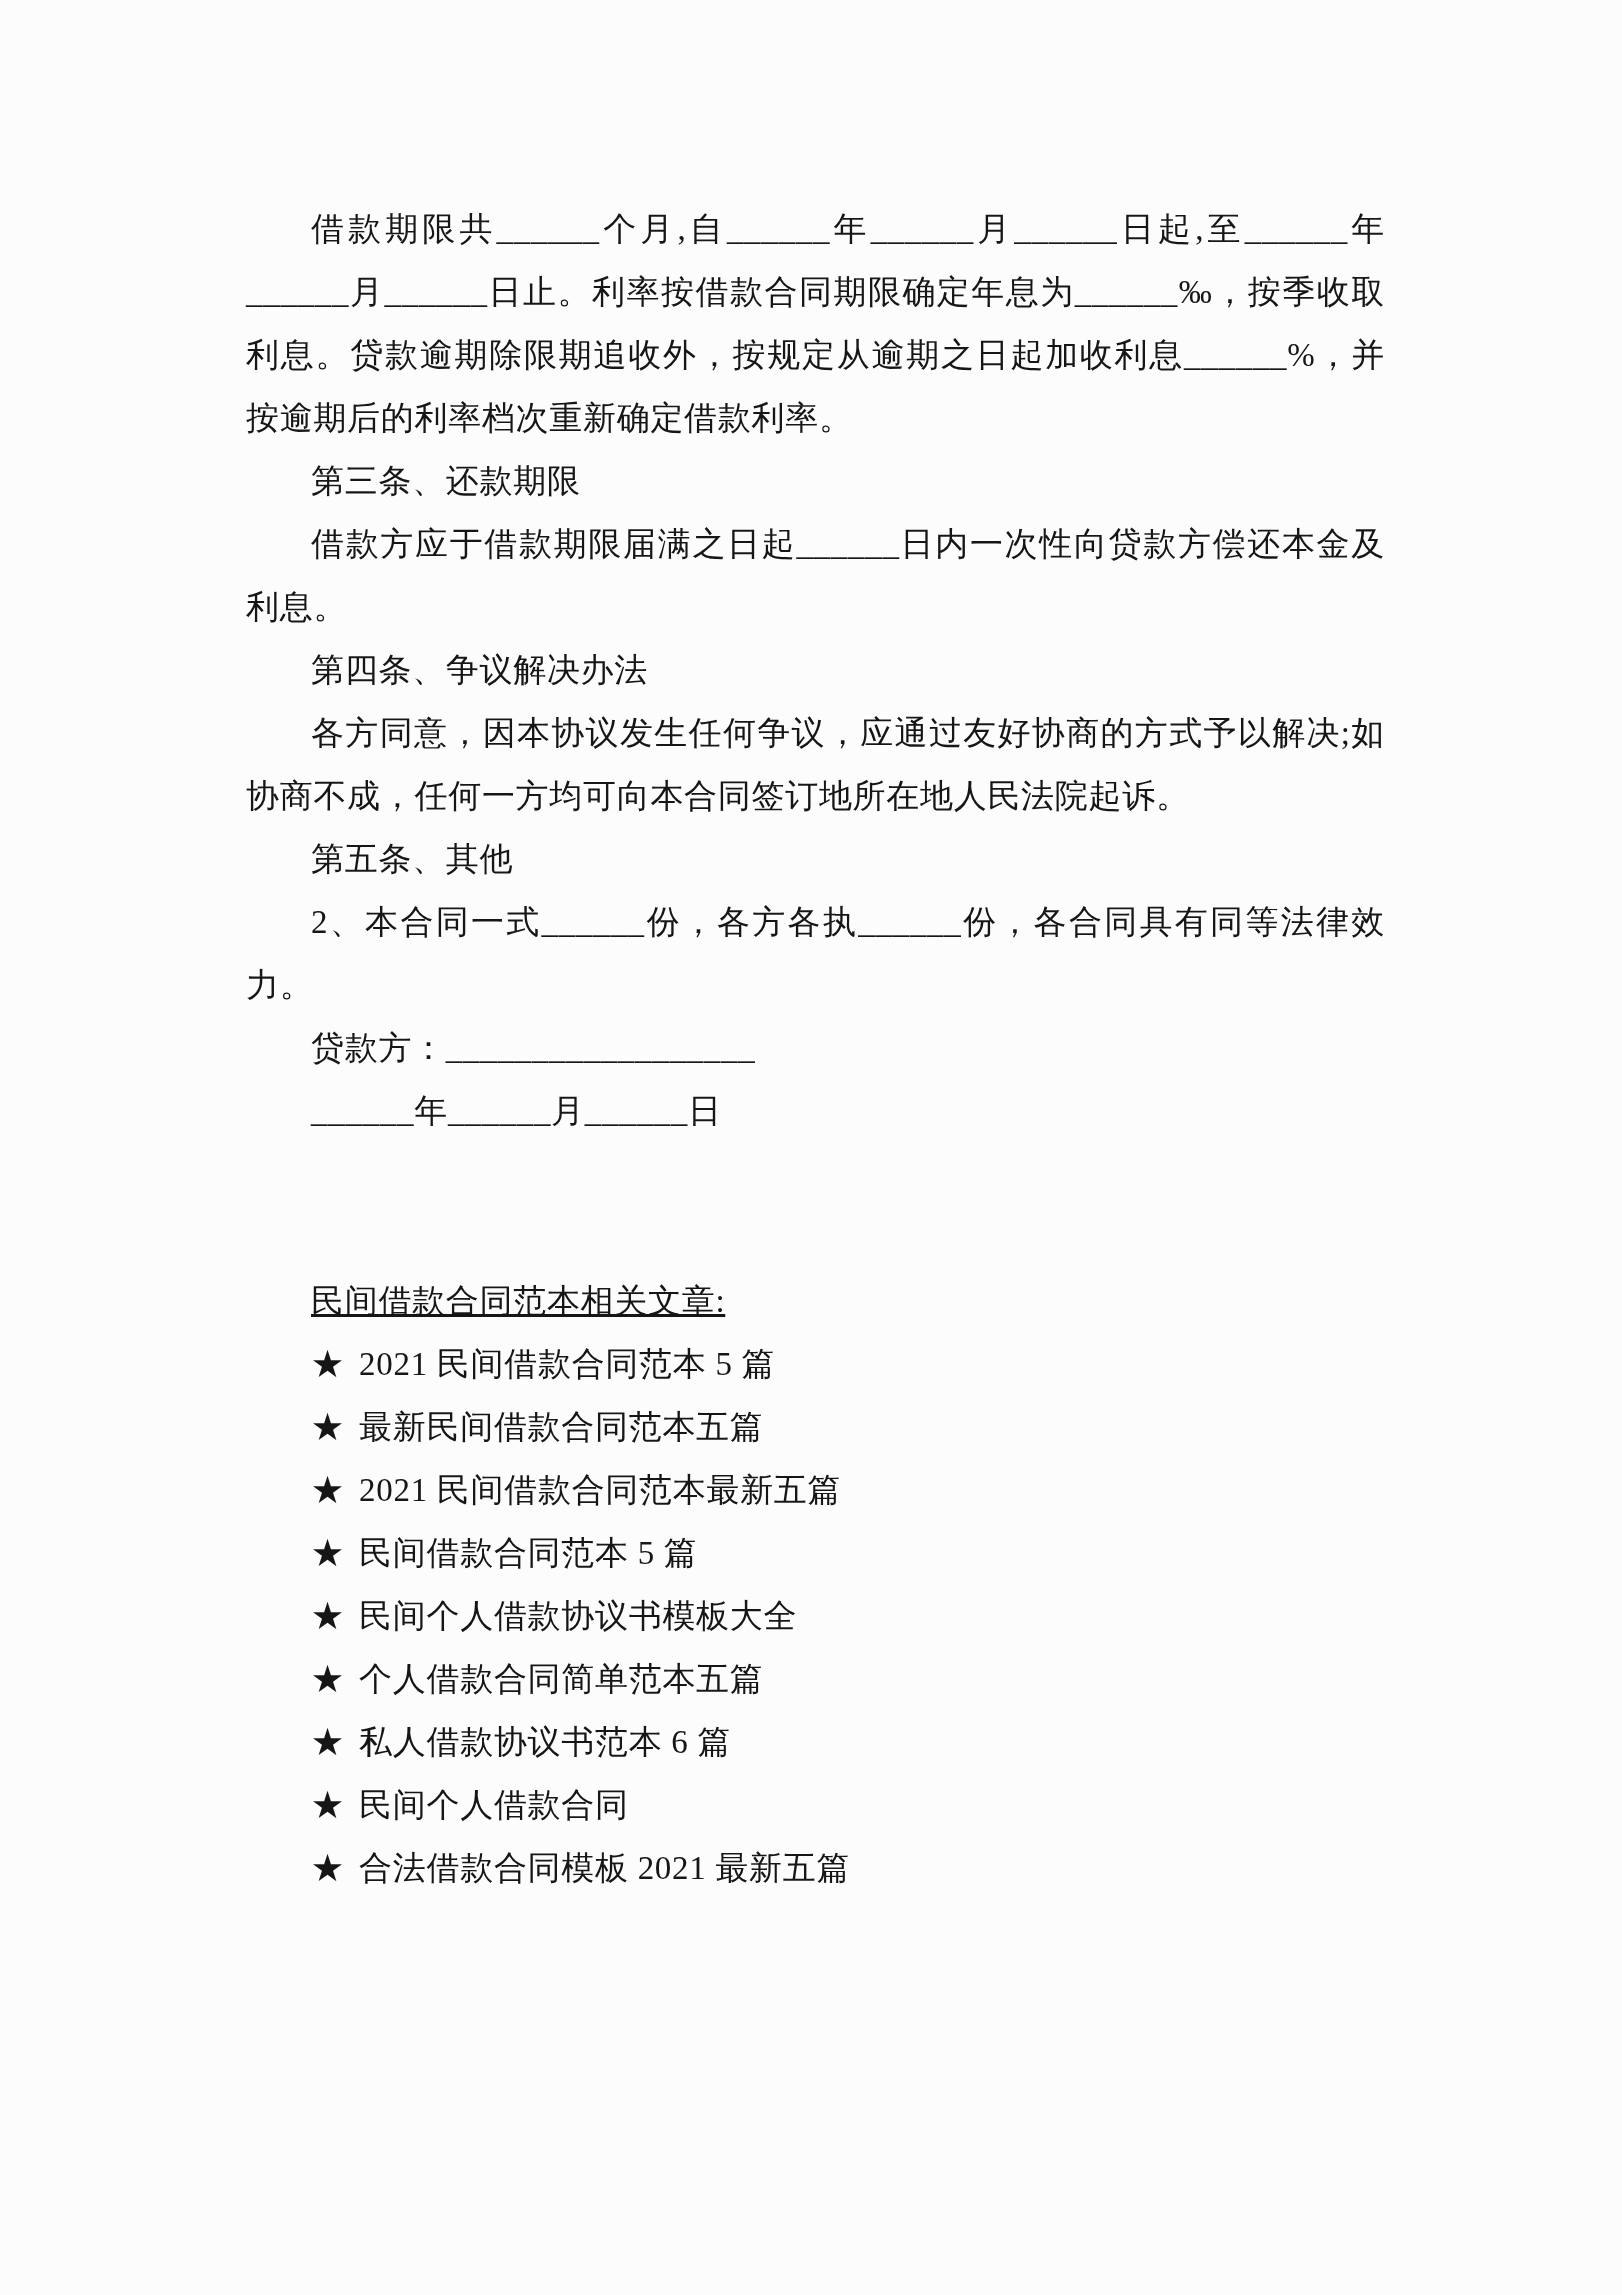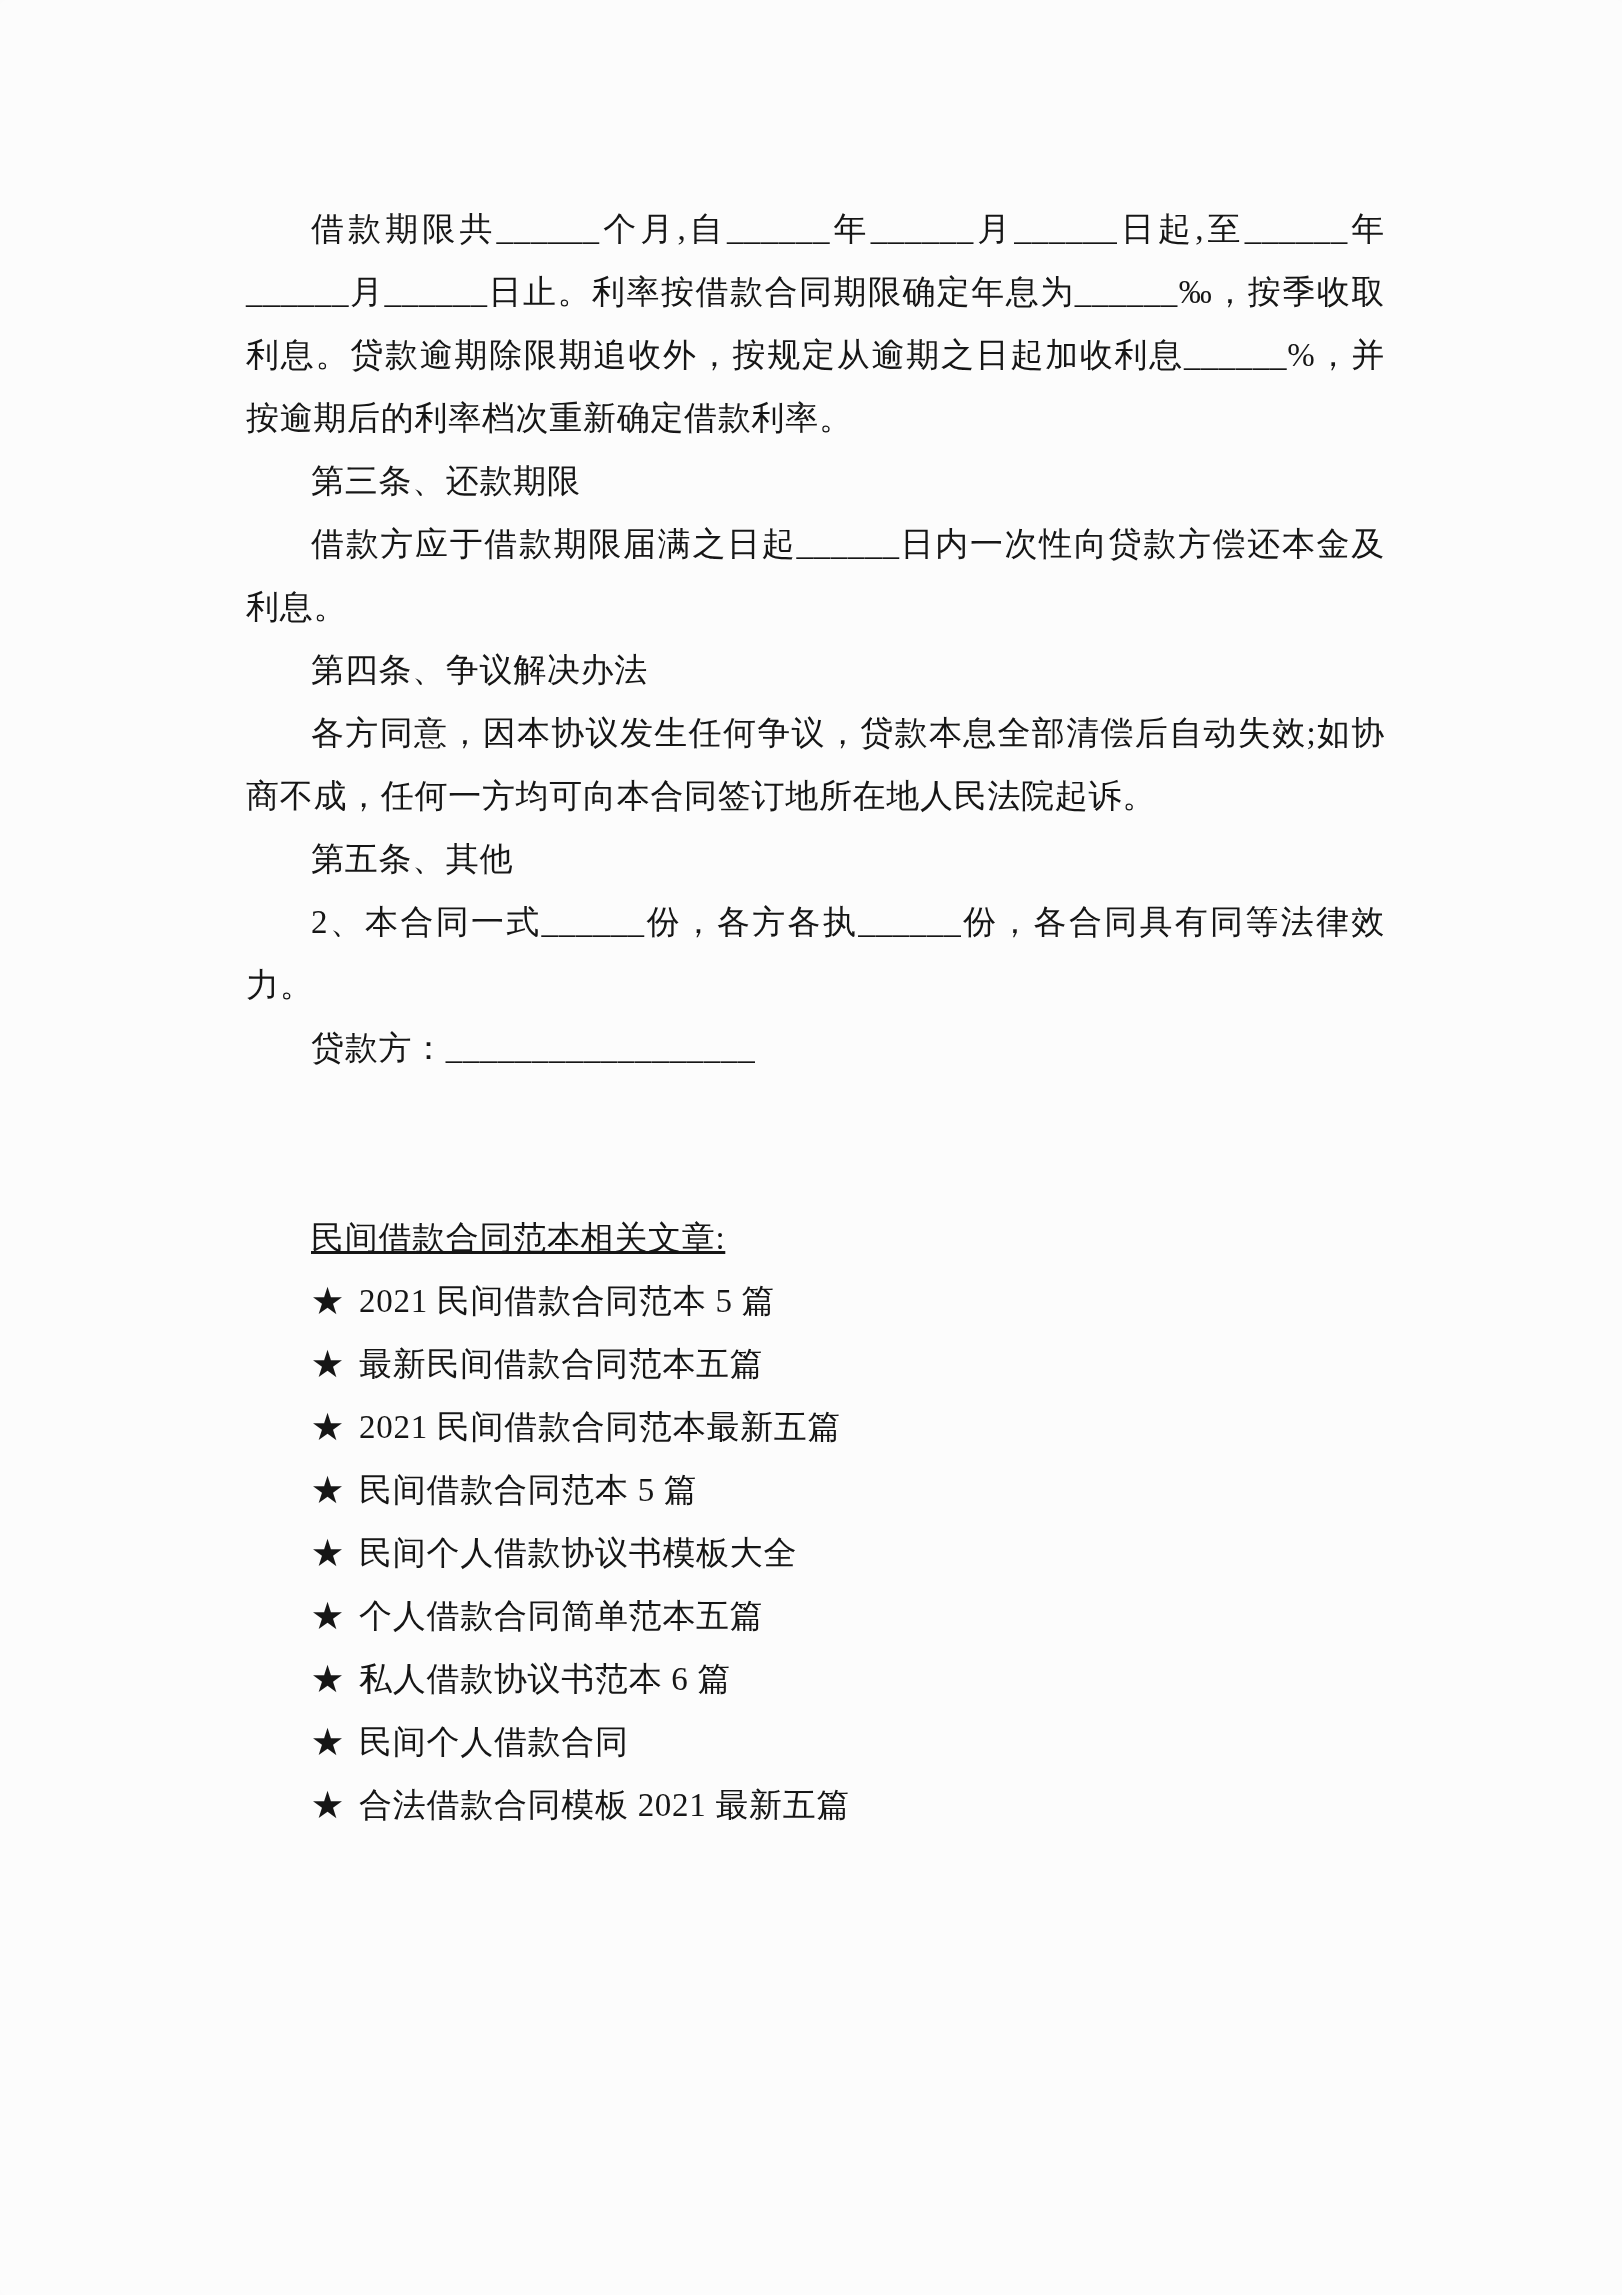--- a/index.html
+++ b/index.html
@@ -52,24 +52,25 @@
 </head>
 <body>
 
 <div class="page">
   <div class="doc-body">
 
     <p class="para">借款期限共______个月,自______年______月______日起,至______年______月______日止。利率按借款合同期限确定年息为______‰，按季收取利息。贷款逾期除限期追收外，按规定从逾期之日起加收利息______%，并按逾期后的利率档次重新确定借款利率。</p>
     <p class="para">第三条、还款期限</p>
     <p class="para">借款方应于借款期限届满之日起______日内一次性向贷款方偿还本金及利息。</p>
     <p class="para">第四条、争议解决办法</p>
-    <p class="para">各方同意，因本协议发生任何争议，贷款本息全部清偿后自动失效;如协商不成，任何一方均可向本合同签订地所在地人民法院起诉。</p>
+    <p class="para">各方同意，因本协议发生任何争议，应通过友好协商的方式予以解决;如协商不成，任何一方均可向本合同签订地所在地人民法院起诉。</p>
     <p class="para">第五条、其他</p>
     <p class="para">2、本合同一式______份，各方各执______份，各合同具有同等法律效力。</p>
     <p class="para">贷款方：__________________</p>
+    <p class="para">______年______月______日</p>
 
     <p class="para related-heading">民间借款合同范本相关文章:</p>
 
     <p class="para star-item"><span class="star">★</span><span>2021 民间借款合同范本 5 篇</span></p>
     <p class="para star-item"><span class="star">★</span><span>最新民间借款合同范本五篇</span></p>
     <p class="para star-item"><span class="star">★</span><span>2021 民间借款合同范本最新五篇</span></p>
     <p class="para star-item"><span class="star">★</span><span>民间借款合同范本 5 篇</span></p>
     <p class="para star-item"><span class="star">★</span><span>民间个人借款协议书模板大全</span></p>
     <p class="para star-item"><span class="star">★</span><span>个人借款合同简单范本五篇</span></p>
     <p class="para star-item"><span class="star">★</span><span>私人借款协议书范本 6 篇</span></p>

